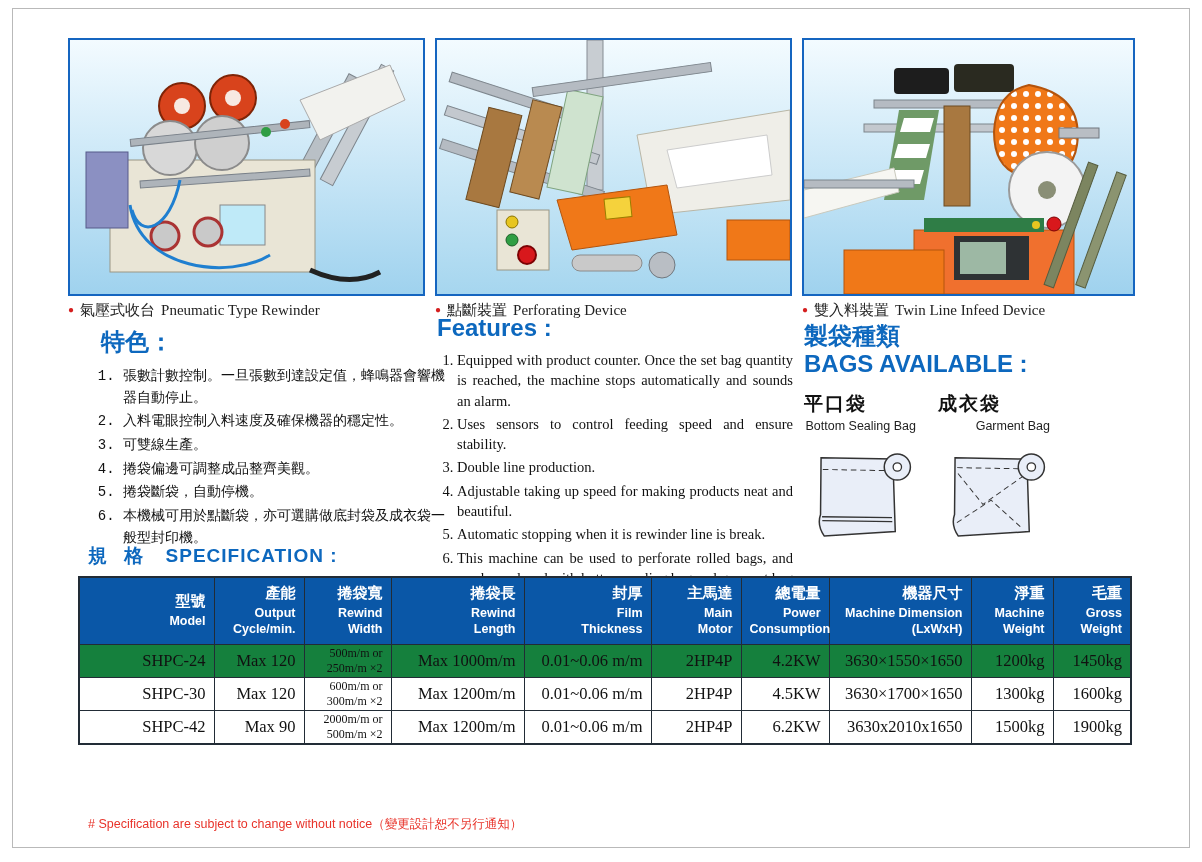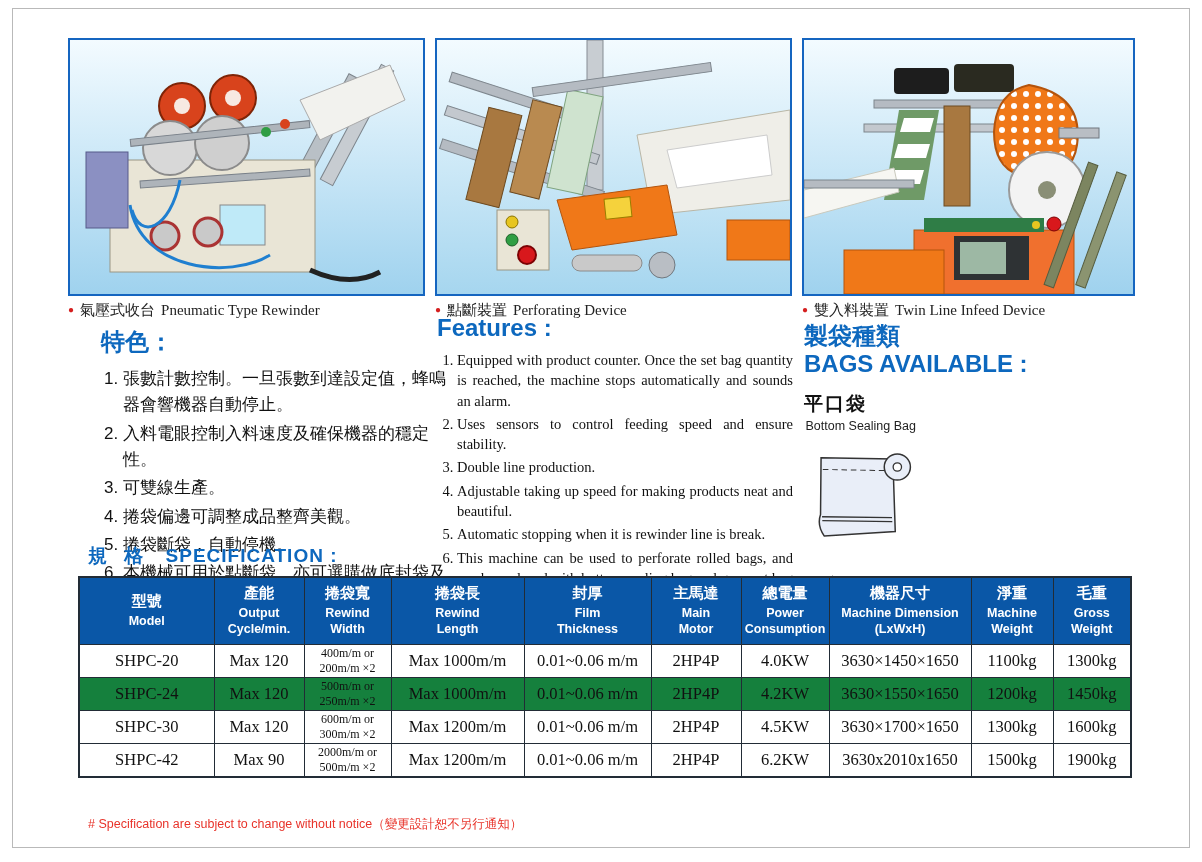--- a/index.html
+++ b/index.html
@@ -19,43 +19,43 @@
   .photo{border:2px solid #1565c0;box-sizing:border-box;height:258px;background:#cfe9f7;}
   .photo svg{display:block;}
   .photo-caption{display:flex;align-items:baseline;gap:6px;margin-top:5px;font-size:15px;}
   .cap-dot{color:#d51f1f;font-size:10px;position:relative;top:-2px;}
   .cap-zh{font-weight:normal;color:#222;}
   .cap-en{font-family:"Liberation Serif",serif;color:#222;}
 
   
   .col-heading{color:#0d68be;font-weight:bold;font-size:24px;margin:0 0 8px 0;}
   #features-zh{position:absolute;left:101px;top:326px;width:345px;}
-  #features-zh ol{margin:6px 0 0 0;padding-left:22px;font-size:17px;line-height:1.55;}
+  #features-zh ol{margin:6px 0 0 0;padding-left:22px;font-size:14px;line-height:1.55;font-family:Liberation Mono, monospace;}
   #features-zh li{margin-bottom:2px;}
   #features-en{position:absolute;left:437px;top:314px;width:356px;}
   #features-en ol{margin:6px 0 0 0;padding-left:20px;font-size:14.5px;line-height:1.4;
     font-family:"Liberation Serif",serif;text-align:justify;}
   #features-en li{margin-bottom:3px;}
 
   
   #bags{position:absolute;left:804px;top:322px;width:382px;}
   #bags .col-heading{margin-bottom:0;line-height:1.15;}
-  .bags-grid{display:flex;gap:22px;margin-top:14px;flex-direction:column;}
+  .bags-grid{display:flex;gap:22px;margin-top:14px;}
   .bag-item{width:112px;}
   .bag-name-zh{font-size:19px;font-weight:bold;color:#111;letter-spacing:2px;}
   .bag-name-en{font-size:12.5px;color:#222;margin-top:2px;margin-bottom:6px;text-align:right;}
   .bag-item svg{display:block;}
 
   
   #spec{position:absolute;left:78px;top:543px;width:1052px;}
   .spec-title{font-size:19px;font-weight:bold;color:#0d68be;margin:0 0 7px 10px;letter-spacing:1px;}
   .spec-title .zh{letter-spacing:6px;margin-right:10px;}
   table.spec{border-collapse:collapse;table-layout:fixed;width:1052px;
     border:2px solid #222c36;}
-  table.spec th,table.spec td{border:1px solid #222c36;padding:0 0;text-align:center;vertical-align:middle;}
+  table.spec th,table.spec td{border:1px solid #222c36;padding:0 8px;text-align:right;vertical-align:middle;}
   table.spec thead th{background:#0a57a7;color:#fff;height:66px;}
   table.spec thead .zh{display:block;font-size:15px;font-weight:bold;margin-bottom:3px;}
   table.spec thead .en{display:block;font-size:12.5px;font-weight:bold;line-height:1.25;}
   table.spec tbody td{font-family:"Liberation Serif",serif;font-size:16.5px;height:32px;background:#fff;}
   table.spec tbody tr.stripe td{background:#15803d;}
   table.spec tbody td.small{font-size:12px;line-height:1.25;}
 
   .footnote{position:absolute;left:88px;top:816px;color:#e8332a;font-size:12.5px;}
 </style>
 </head>
@@ -318,33 +318,20 @@
 Weight</span>
           </th>
         <th>
             <span class="zh">毛重</span>
             <span class="en preline">Gross
 Weight</span>
           </th>
       </tr>
     </thead>
     <tbody>
-      <tr>
-        <td>SHPC-20</td>
-        <td>Max 120</td>
-        <td class="small preline">400m/m or
-200m/m ×2</td>
-        <td>Max 1000m/m</td>
-        <td>0.01~0.06 m/m</td>
-        <td>2HP4P</td>
-        <td>4.0KW</td>
-        <td>3630×1450×1650</td>
-        <td>1100kg</td>
-        <td>1300kg</td>
-      </tr>
       <tr class="stripe">
         <td>SHPC-24</td>
         <td>Max 120</td>
         <td class="small preline">500m/m or
 250m/m ×2</td>
         <td>Max 1000m/m</td>
         <td>0.01~0.06 m/m</td>
         <td>2HP4P</td>
         <td>4.2KW</td>
         <td>3630×1550×1650</td>

